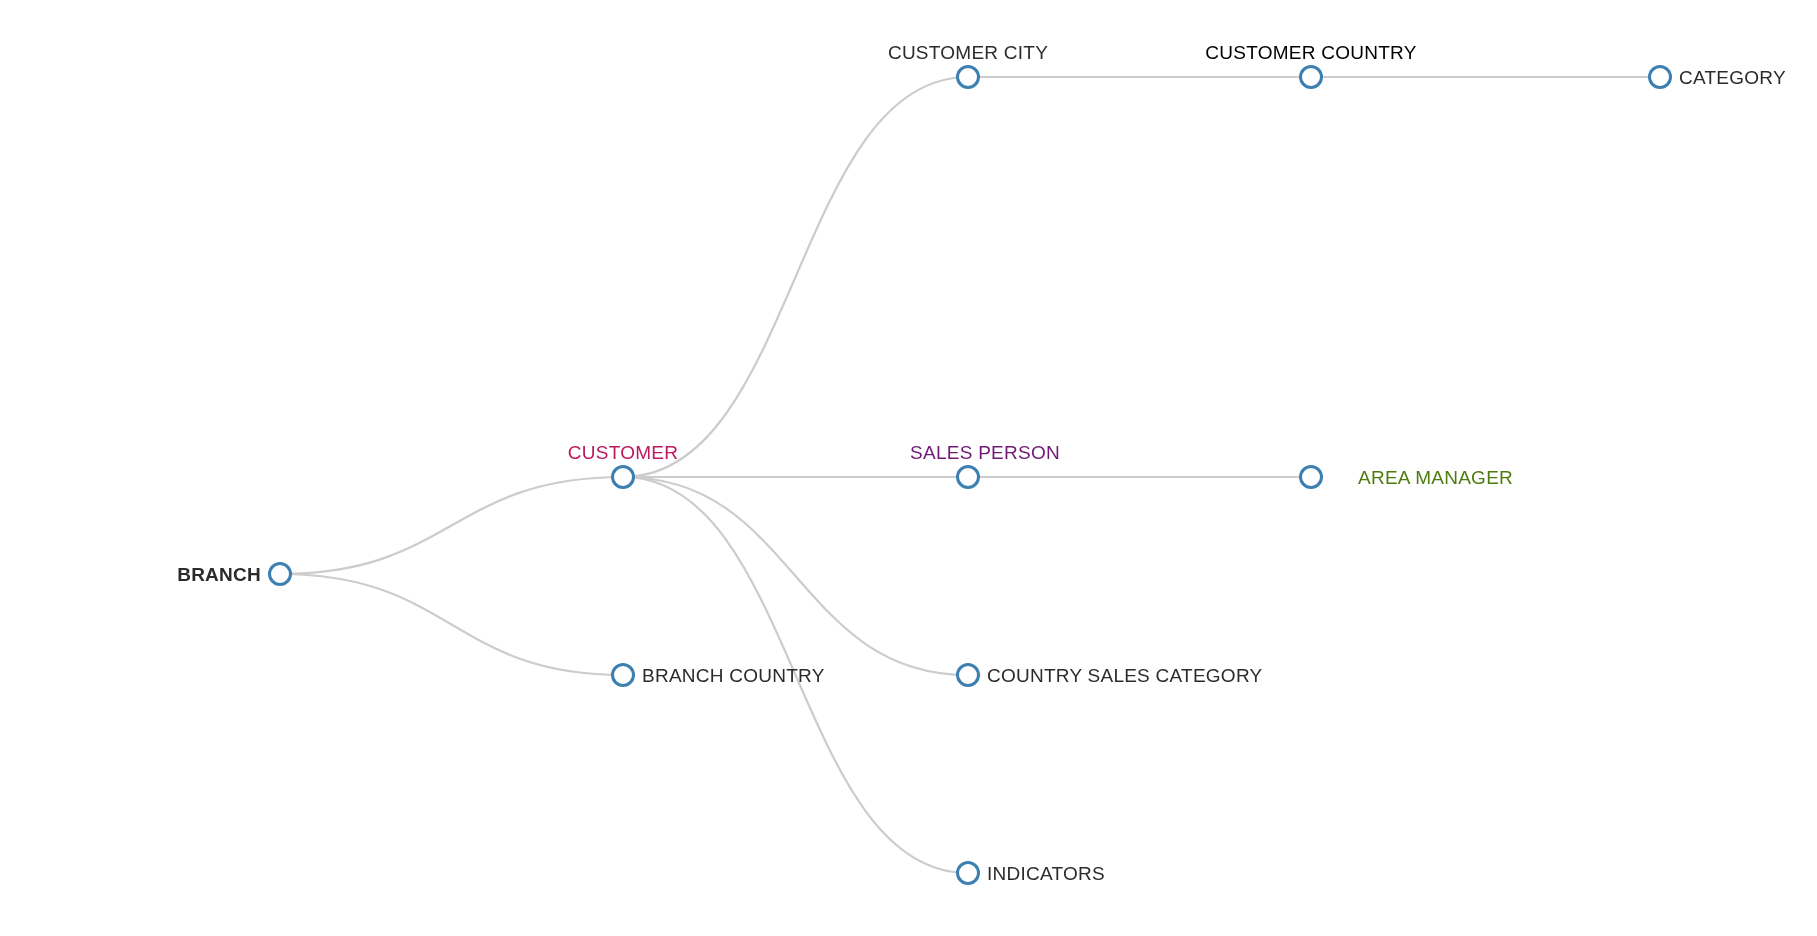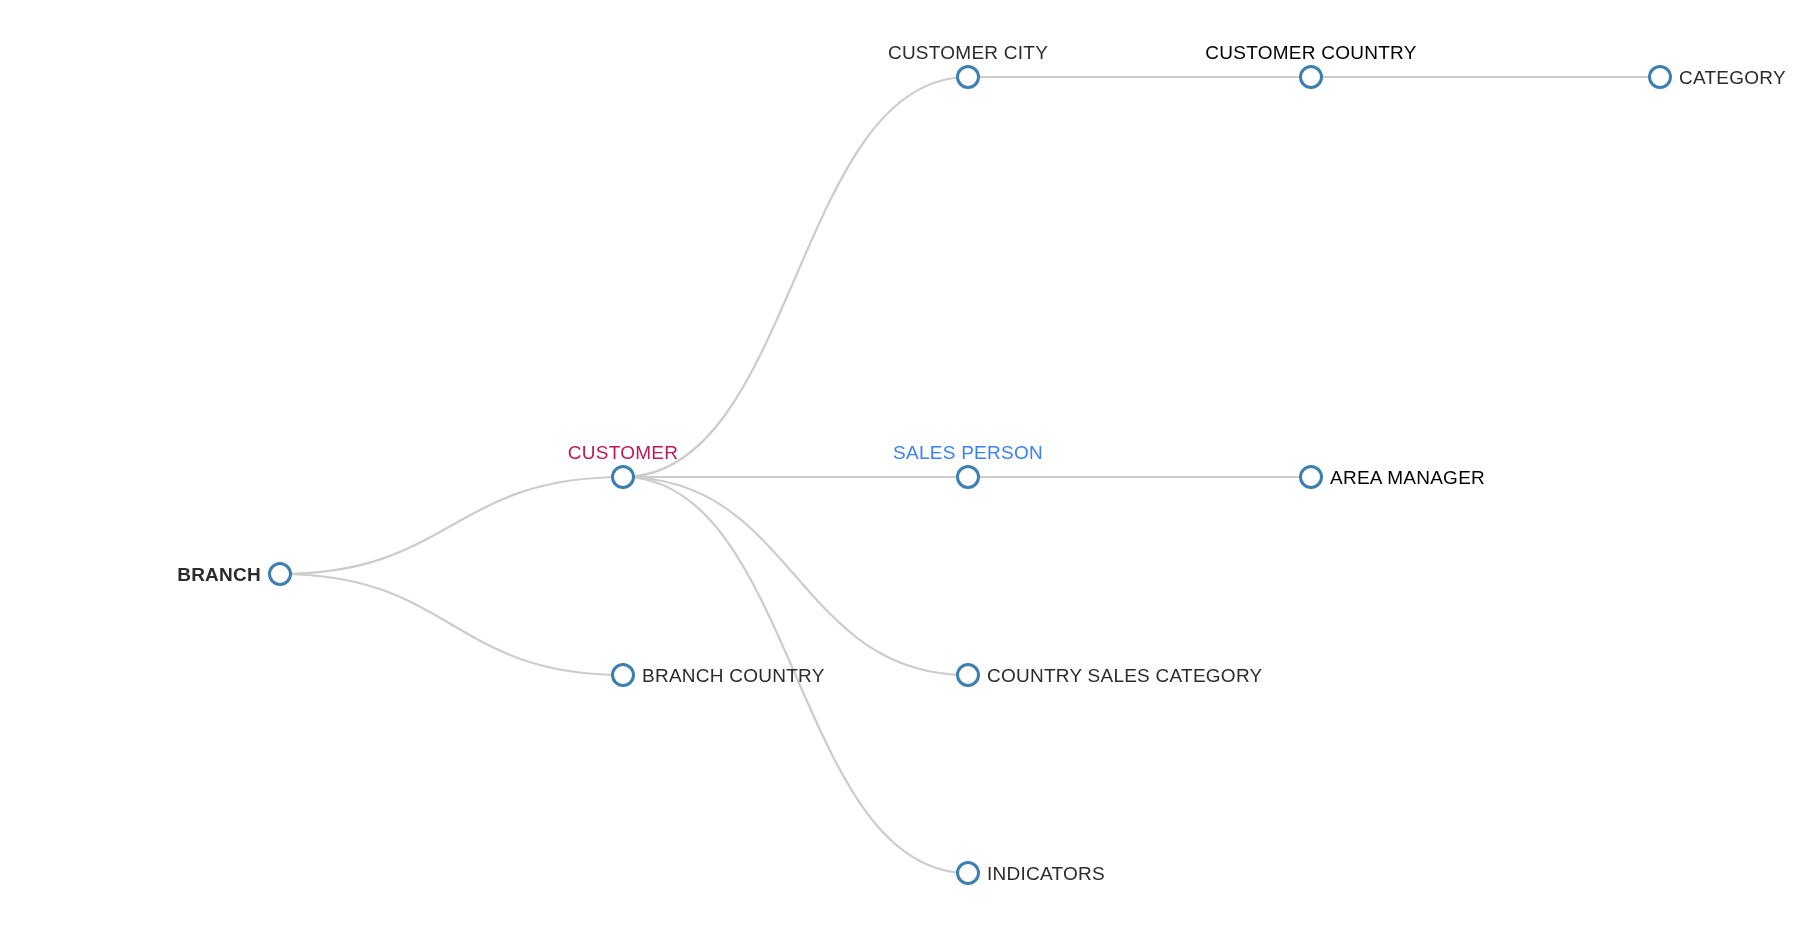--- a/index.html
+++ b/index.html
@@ -98,36 +98,36 @@
       <div class="node-group" style="left: 623px; top: 675px;">
         <div class="node-ring" style="border-color: rgb(60, 127, 177); background: rgb(255, 255, 255);"></div>
         <div class="node-label lbl-right" style="color: rgb(43, 43, 43);">BRANCH COUNTRY</div>
       </div>
       <div class="node-group" style="left: 968px; top: 77px;">
         <div class="node-ring" style="border-color: rgb(60, 127, 177); background: rgb(255, 255, 255);"></div>
         <div class="node-label lbl-above" style="color: rgb(43, 43, 43);">CUSTOMER CITY</div>
       </div>
       <div class="node-group" style="left: 968px; top: 477px;">
         <div class="node-ring" style="border-color: rgb(60, 127, 177); background: rgb(255, 255, 255);"></div>
-        <div class="node-label lbl-above" style="color: #3b82f6;">SALES PERSON</div>
+        <div class="node-label lbl-above" style="color: #701a75; margin-left: 17px;">SALES PERSON</div>
       </div>
       <div class="node-group" style="left: 968px; top: 675px;">
         <div class="node-ring" style="border-color: rgb(60, 127, 177); background: rgb(255, 255, 255);"></div>
         <div class="node-label lbl-right" style="color: rgb(43, 43, 43);">COUNTRY SALES CATEGORY</div>
       </div>
       <div class="node-group" style="left: 968px; top: 873px;">
         <div class="node-ring" style="border-color: rgb(60, 127, 177); background: rgb(255, 255, 255);"></div>
         <div class="node-label lbl-right" style="color: rgb(43, 43, 43);">INDICATORS</div>
       </div>
       <div class="node-group" style="left: 1311px; top: 77px;">
         <div class="node-ring" style="border-color: rgb(60, 127, 177); background: rgb(255, 255, 255);"></div>
         <div class="node-label lbl-above" style="color: #000000;">CUSTOMER COUNTRY</div>
       </div>
       <div class="node-group" style="left: 1311px; top: 477px;">
         <div class="node-ring" style="border-color: rgb(60, 127, 177); background: rgb(255, 255, 255);"></div>
-        <div class="node-label lbl-right" style="color: #000000;">AREA MANAGER</div>
+        <div class="node-label lbl-right" style="color: #4d7c0f; margin-left: 28px;">AREA MANAGER</div>
       </div>
       <div class="node-group" style="left: 1660px; top: 77px;">
         <div class="node-ring" style="border-color: rgb(60, 127, 177); background: rgb(255, 255, 255);"></div>
         <div class="node-label lbl-right" style="color: rgb(43, 43, 43);">CATEGORY</div>
       </div>
     </div>
 </div>
 
 </body></html>

